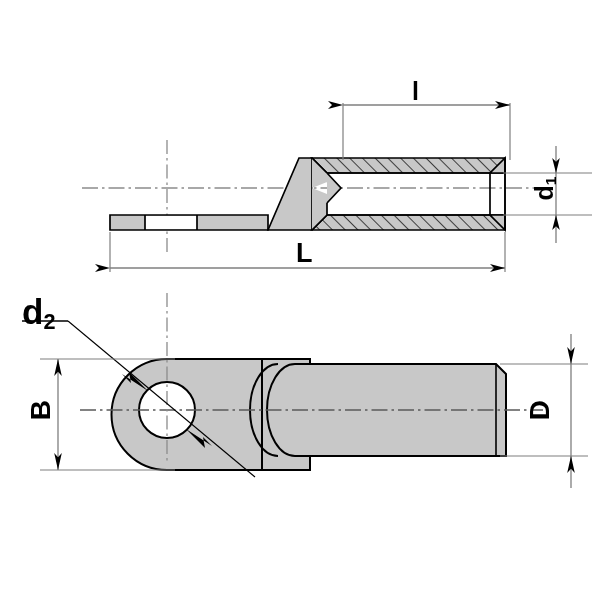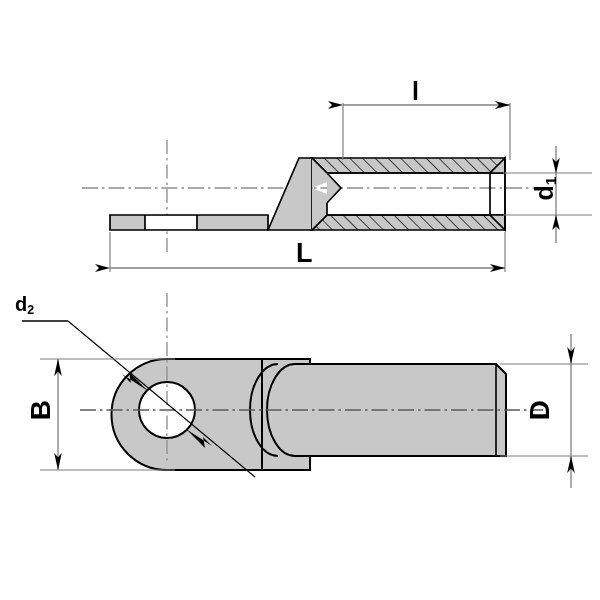--- a/index.html
+++ b/index.html
@@ -133,21 +133,21 @@
   </div>
 
   <div class="dim-label" style="left:296px; top:240px; font-size:27px;">
     <span>L</span>
   </div>
 
   <div class="dim-label rot90" style="left:524px; top:176px; width:40px; text-align:center; font-size:25px;">
     <span>d</span><span class="sub">1</span>
   </div>
 
-  <div class="dim-label" style="left:15px; top:294px; font-size:20px;">
+  <div class="dim-label" style="left:22px; top:294px; font-size:35px;">
     <span>d</span><span class="sub">2</span>
   </div>
 
   <div class="dim-label rot90" style="left:21px; top:396px; width:40px; text-align:center; font-size:28px;">
     <span>B</span>
   </div>
 
   <div class="dim-label rot90" style="left:520px; top:396px; width:40px; text-align:center; font-size:28px;">
     <span>D</span>
   </div>

